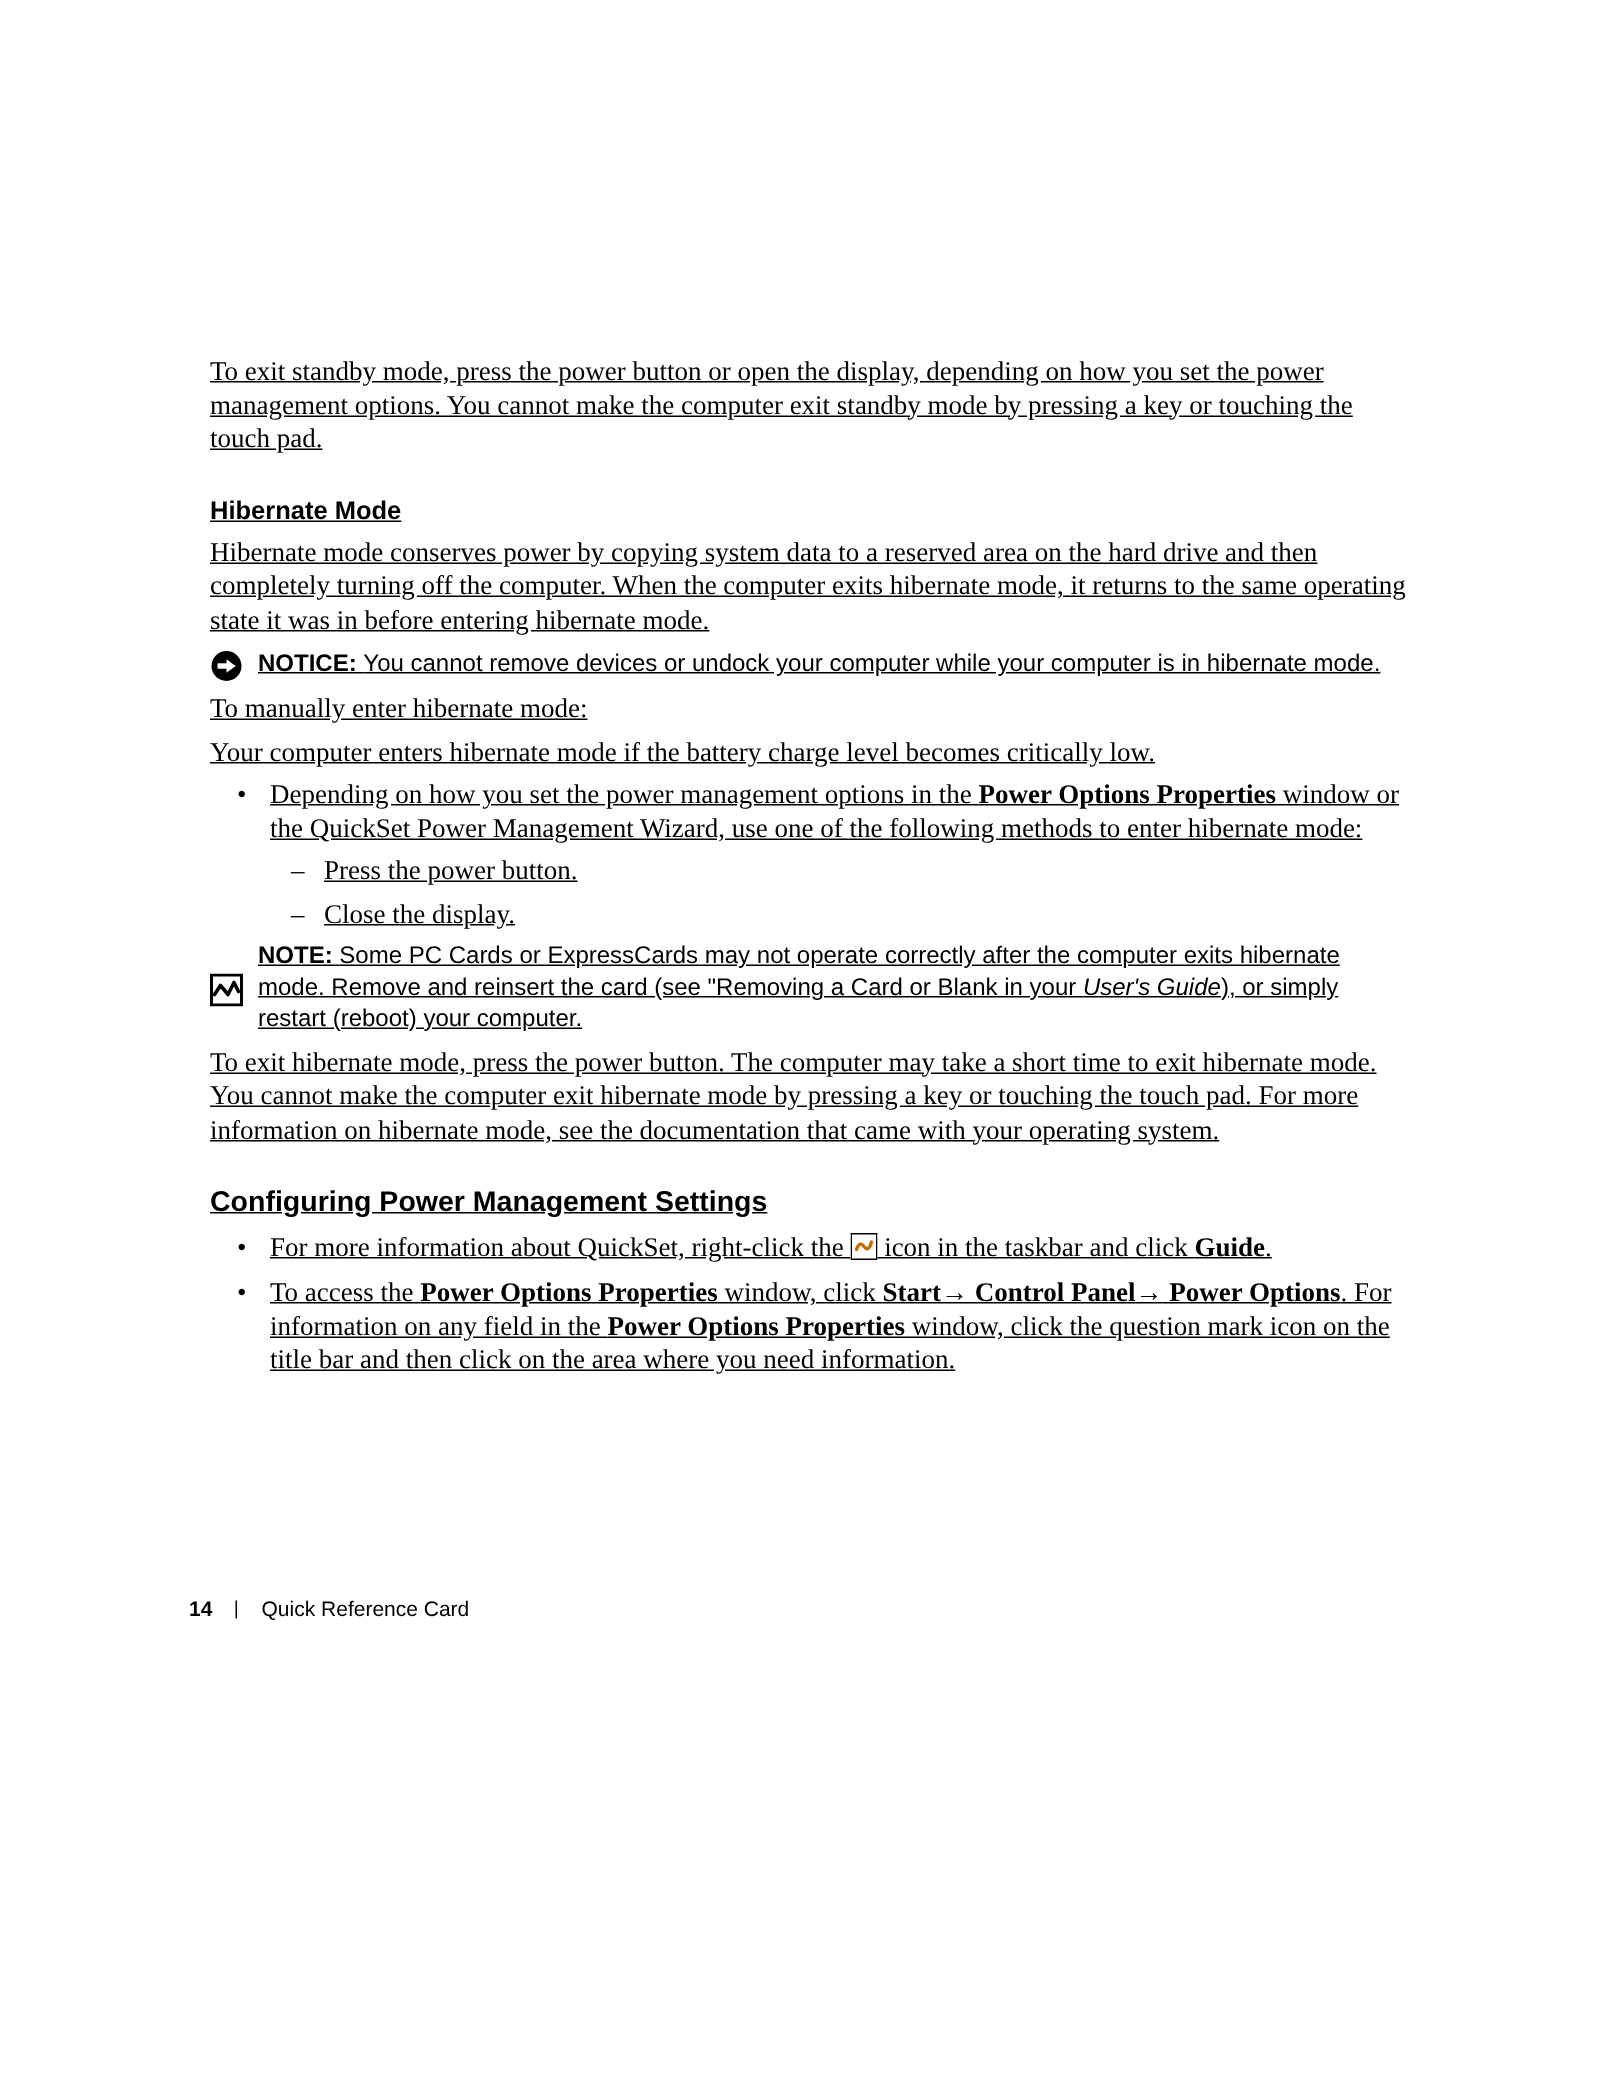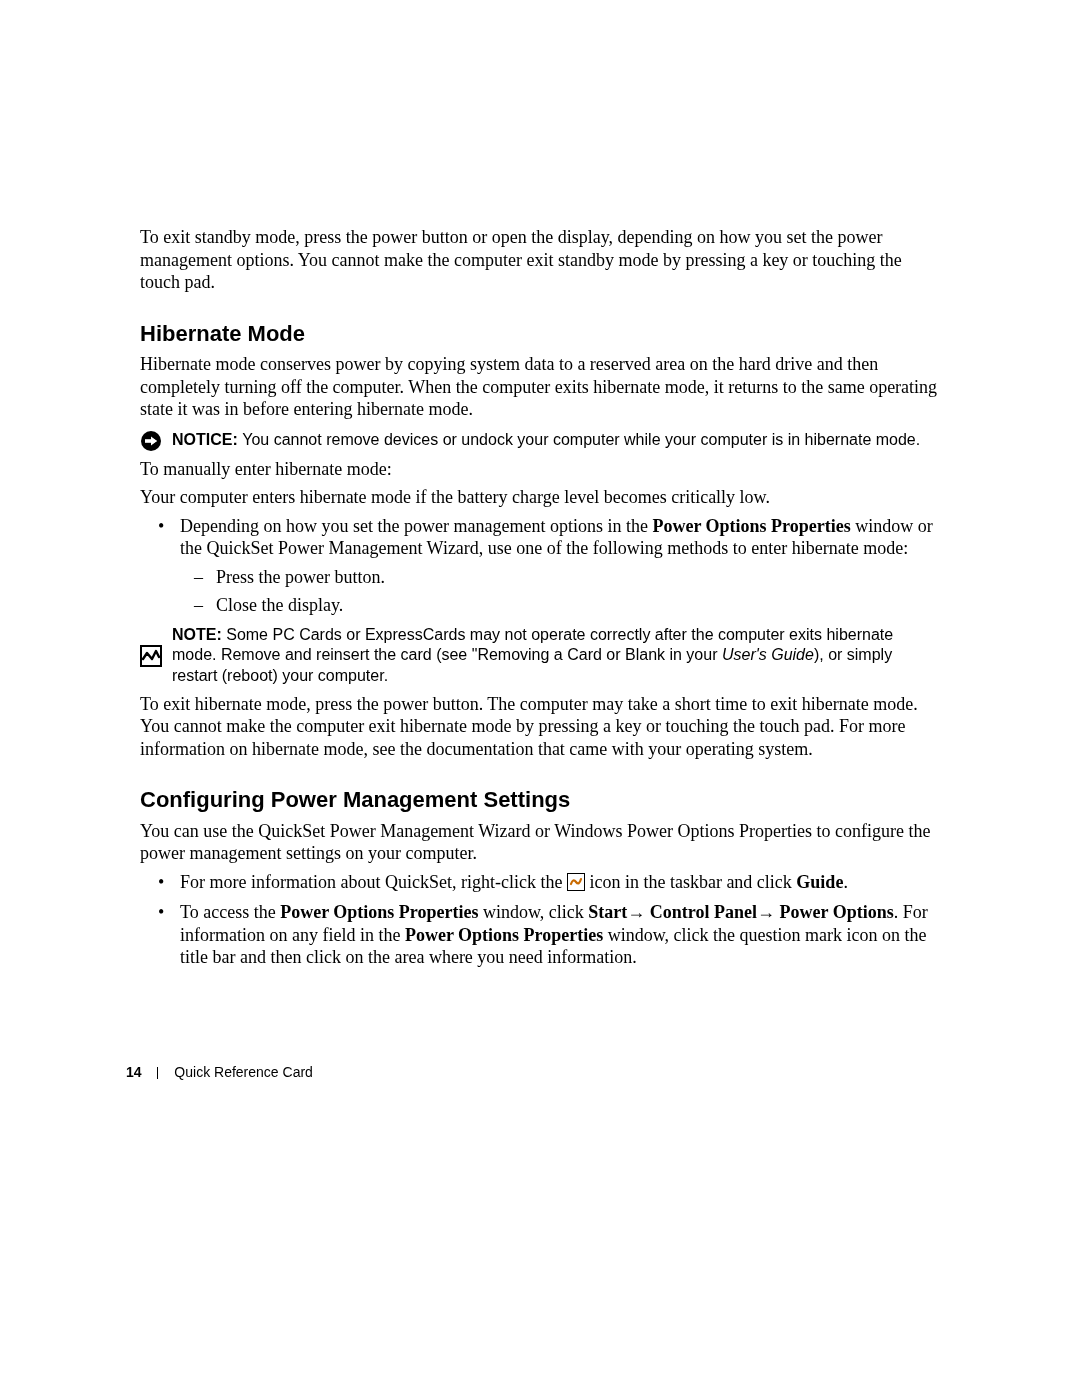--- a/index.html
+++ b/index.html
@@ -12,36 +12,37 @@
   .page {
     position: relative;
     width: 1080px;
     height: 1397px;
     font-family: Georgia, "Times New Roman", serif;
     color: #000;
   }
   .content {
     position: absolute;
     left: 140px;
-    top: 226px;
+    top: 236px;
     width: 800px;
     font-size: 18px;
     line-height: 1.25;
+    text-decoration: underline;
   }
   .heading-minor {
     font-family: Arial, Helvetica, sans-serif;
     font-weight: bold;
-    font-size: 22px;
+    font-size: 17px;
     margin-top: 26px;
     margin-bottom: 6px;
   }
   .heading-config {
     font-family: Arial, Helvetica, sans-serif;
     font-weight: bold;
-    font-size: 22px;
+    font-size: 19px;
     margin-top: 26px;
     margin-bottom: 6px;
   }
   p { margin: 0 0 6px 0; }
 
   .callout {
     display: flex;
     align-items: center;
     margin: 8px 0 6px 0;
   }
@@ -175,21 +176,20 @@
       </span>
       <span class="txt">
         <span class="lead">NOTE: </span><span>Some PC Cards or ExpressCards may not operate correctly after the computer exits hibernate mode. Remove and reinsert the card (see "Removing a Card or Blank in your </span><span class="italic">User's Guide</span><span>), or simply restart (reboot) your computer.</span>
       </span>
     </div>
 
     <p>To exit hibernate mode, press the power button. The computer may take a short time to exit hibernate mode. You cannot make the computer exit hibernate mode by pressing a key or touching the touch pad. For more information on hibernate mode, see the documentation that came with your operating system.</p>
 
     <div class="heading-config">Configuring Power Management Settings</div>
 
-    <p>You can use the QuickSet Power Management Wizard or Windows Power Options Properties to configure the power management settings on your computer.</p>
 
     <ul class="bullets">
       <li>
         <span>For more information about QuickSet, right-click the </span><span class="inline-qs-icon">
           <svg width="18" height="18" viewBox="0 0 18 18">
             <rect x="0.5" y="0.5" width="17" height="17" fill="#fff" stroke="#000" stroke-width="1"></rect>
             <path d="M4 11 Q6 5 9 9 Q12 13 14 6" stroke="#c96a00" stroke-width="2.2" fill="none" stroke-linecap="round"></path>
           </svg>
         </span><span> icon in the taskbar and click </span><span class="bold">Guide</span><span>.</span>
       </li>

